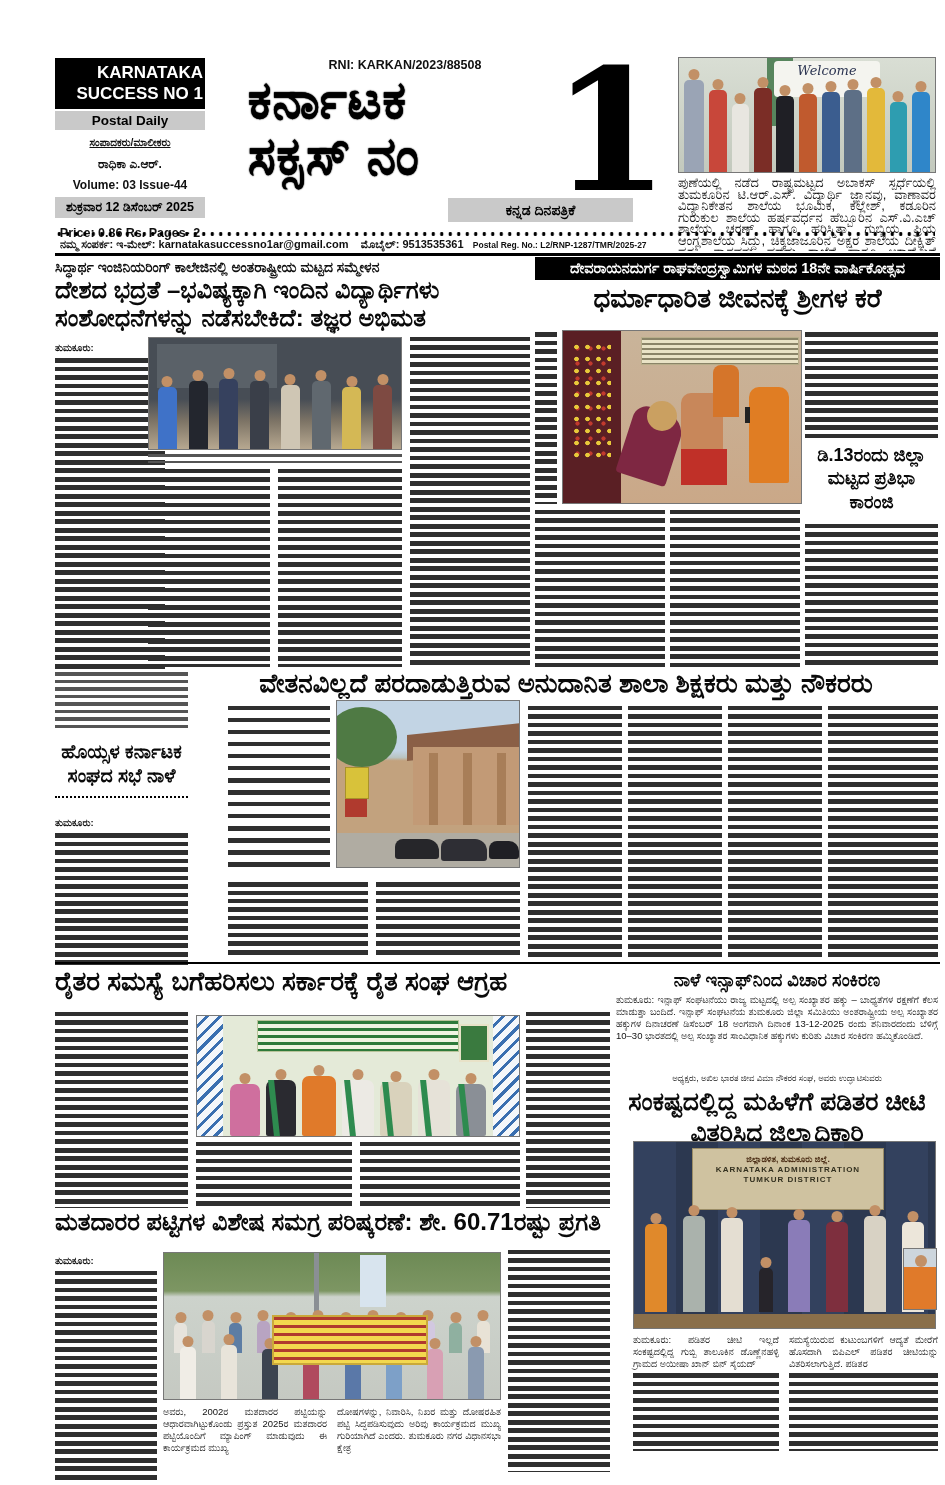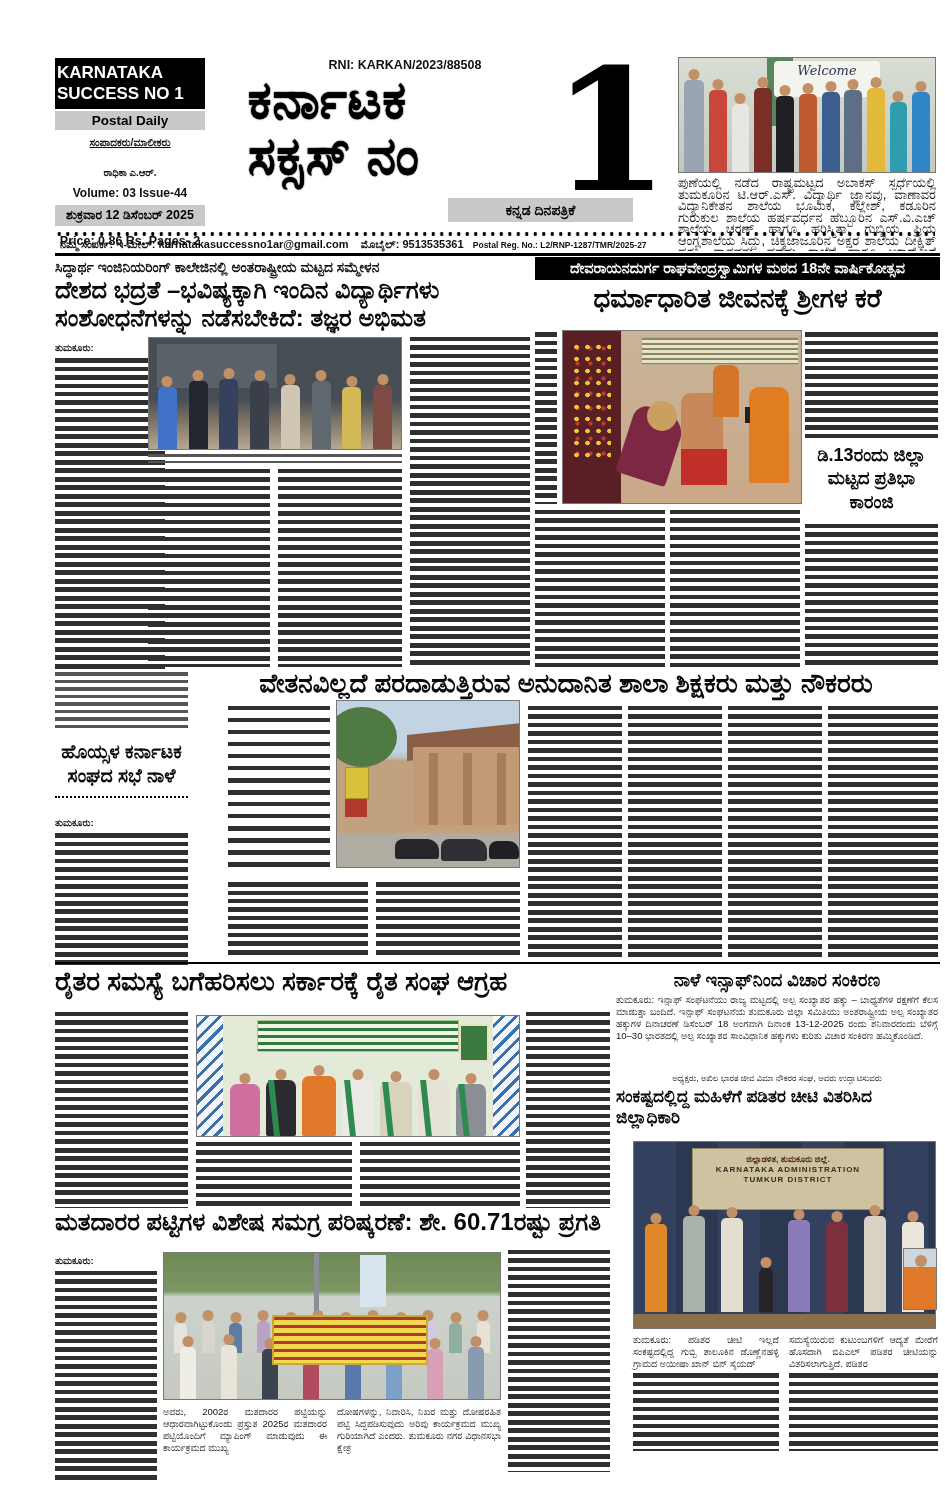--- a/index.html
+++ b/index.html
@@ -4,42 +4,42 @@
 <style>
   html,body{margin:0;padding:0;background:#e8e8e8;}
   #page{position:relative;width:945px;height:1485px;margin:0 auto;background:#ffffff;
         font-family:"Liberation Sans","DejaVu Sans",sans-serif;color:#111;overflow:hidden;}
   .abs{position:absolute;}
   
   .gk{background-image:repeating-linear-gradient(to bottom,#2f2f2f 0px,#2f2f2f 4.5px,rgba(0,0,0,0) 4.5px,rgba(0,0,0,0) 8.5px);}
   .gkc{background-image:repeating-linear-gradient(to bottom,#555 0px,#555 3.5px,rgba(0,0,0,0) 3.5px,rgba(0,0,0,0) 7.5px);}
   .gki{background-image:repeating-linear-gradient(to bottom,#2f2f2f 0px,#2f2f2f 4.5px,rgba(0,0,0,0) 4.5px,rgba(0,0,0,0) 12px);}
   
-  .brand-black{background:#000;color:#fff;text-align:left;font-weight:bold;font-size:17px;line-height:1.25;padding:4px 2px;}
+  .brand-black{background:#000;color:#fff;text-align:right;font-weight:bold;font-size:17px;line-height:1.25;padding:4px 2px;}
   .gray-bar{background:#c9c9c9;color:#000;text-align:center;font-weight:bold;}
   .ed-label{font-weight:bold;text-decoration:underline;font-size:10.5px;text-align:center;margin-top:6px;}
-  .ed-name{font-size:10px;text-align:center;font-weight:bold;margin-top:18px;}
+  .ed-name{font-size:12px;text-align:center;font-weight:bold;margin-top:8px;}
   .vol{font-weight:bold;font-size:12px;text-align:center;margin-top:7px;}
   .price{font-weight:bold;font-size:12.5px;text-align:center;margin-top:8px;}
   .rni{font-weight:bold;font-size:12.5px;text-align:center;}
   .kn-title{font-weight:900;font-size:52px;line-height:1.08;color:#000;text-shadow:0 0 1.5px #000, 0 0 1px #000;letter-spacing:1px;}
   .big-one{font-family:"DejaVu Serif","Liberation Serif",serif;font-weight:bold;font-size:168px;line-height:0.95;color:#000;}
   .dots{background-image:radial-gradient(circle,#000 1.7px,rgba(0,0,0,0) 2px);background-size:8.5px 6px;background-repeat:repeat-x;}
   .contact{font-weight:bold;font-size:11px;white-space:nowrap;}
   .contact .postal{font-size:8.5px;}
   .rule{background:#000;}
   
   .kicker{font-weight:bold;font-size:14px;}
   .kicker-bar{background:#000;color:#fff;font-weight:bold;font-size:14.5px;text-align:center;line-height:23px;}
   .hl{font-weight:900;color:#0a0a0a;}
   .hl-main{font-size:24px;line-height:1.18;}
   .hl-big{font-size:26px;line-height:1.15;text-align:center;}
   .hl-mid{font-size:19px;line-height:1.25;text-align:center;}
   .hl-sub{font-size:18px;line-height:1.3;text-align:center;}
-  .hl-rat{font-size:17px;line-height:1.25;text-align:left;}
+  .hl-rat{font-size:25px;line-height:1.25;text-align:center;}
   .lead{font-size:9.5px;line-height:12px;text-align:justify;margin:0;}
   .dl{font-weight:bold;font-size:9.5px;}
   .tiny{font-size:8.5px;line-height:10px;}
   .cap{font-size:13px;line-height:11.5px;text-align:justify;font-weight:500;}
   .dotted-under{border-bottom:2px dotted #000;}
   
   .photo{position:absolute;overflow:hidden;border:1px solid #777;box-sizing:border-box;}
   .row{position:absolute;left:0;right:0;bottom:0;display:flex;align-items:flex-end;justify-content:space-around;padding:0 3px;}
   .fig{position:relative;border-radius:5px 5px 0 0;flex:0 0 auto;}
   .fig::before{content:"";position:absolute;top:-11px;left:50%;transform:translateX(-50%);

